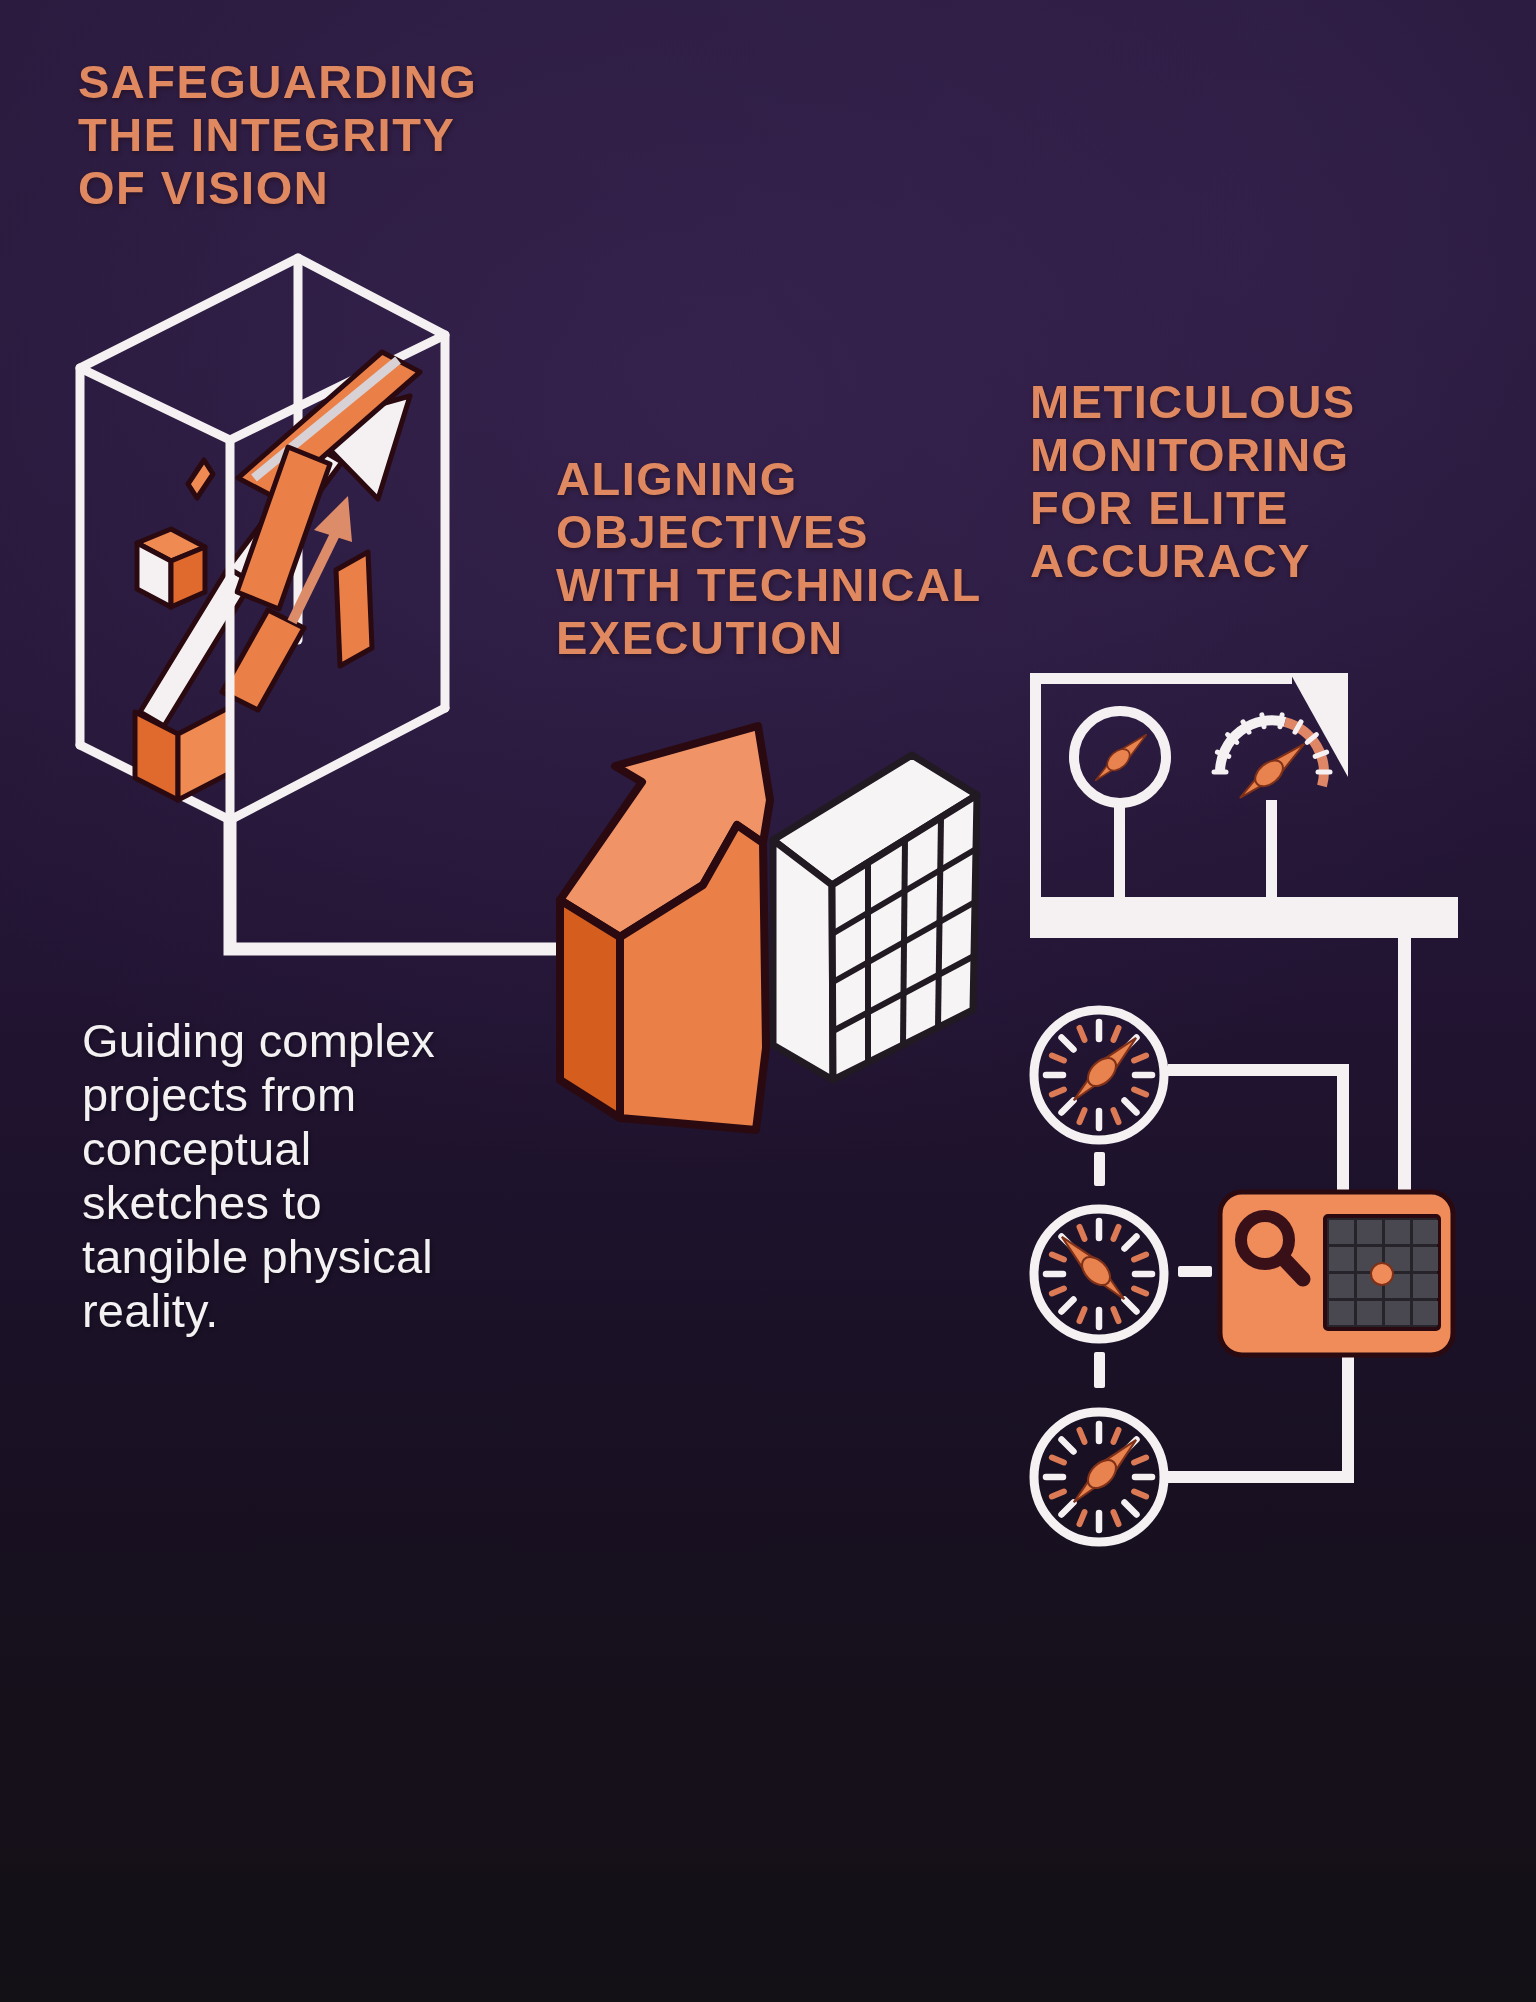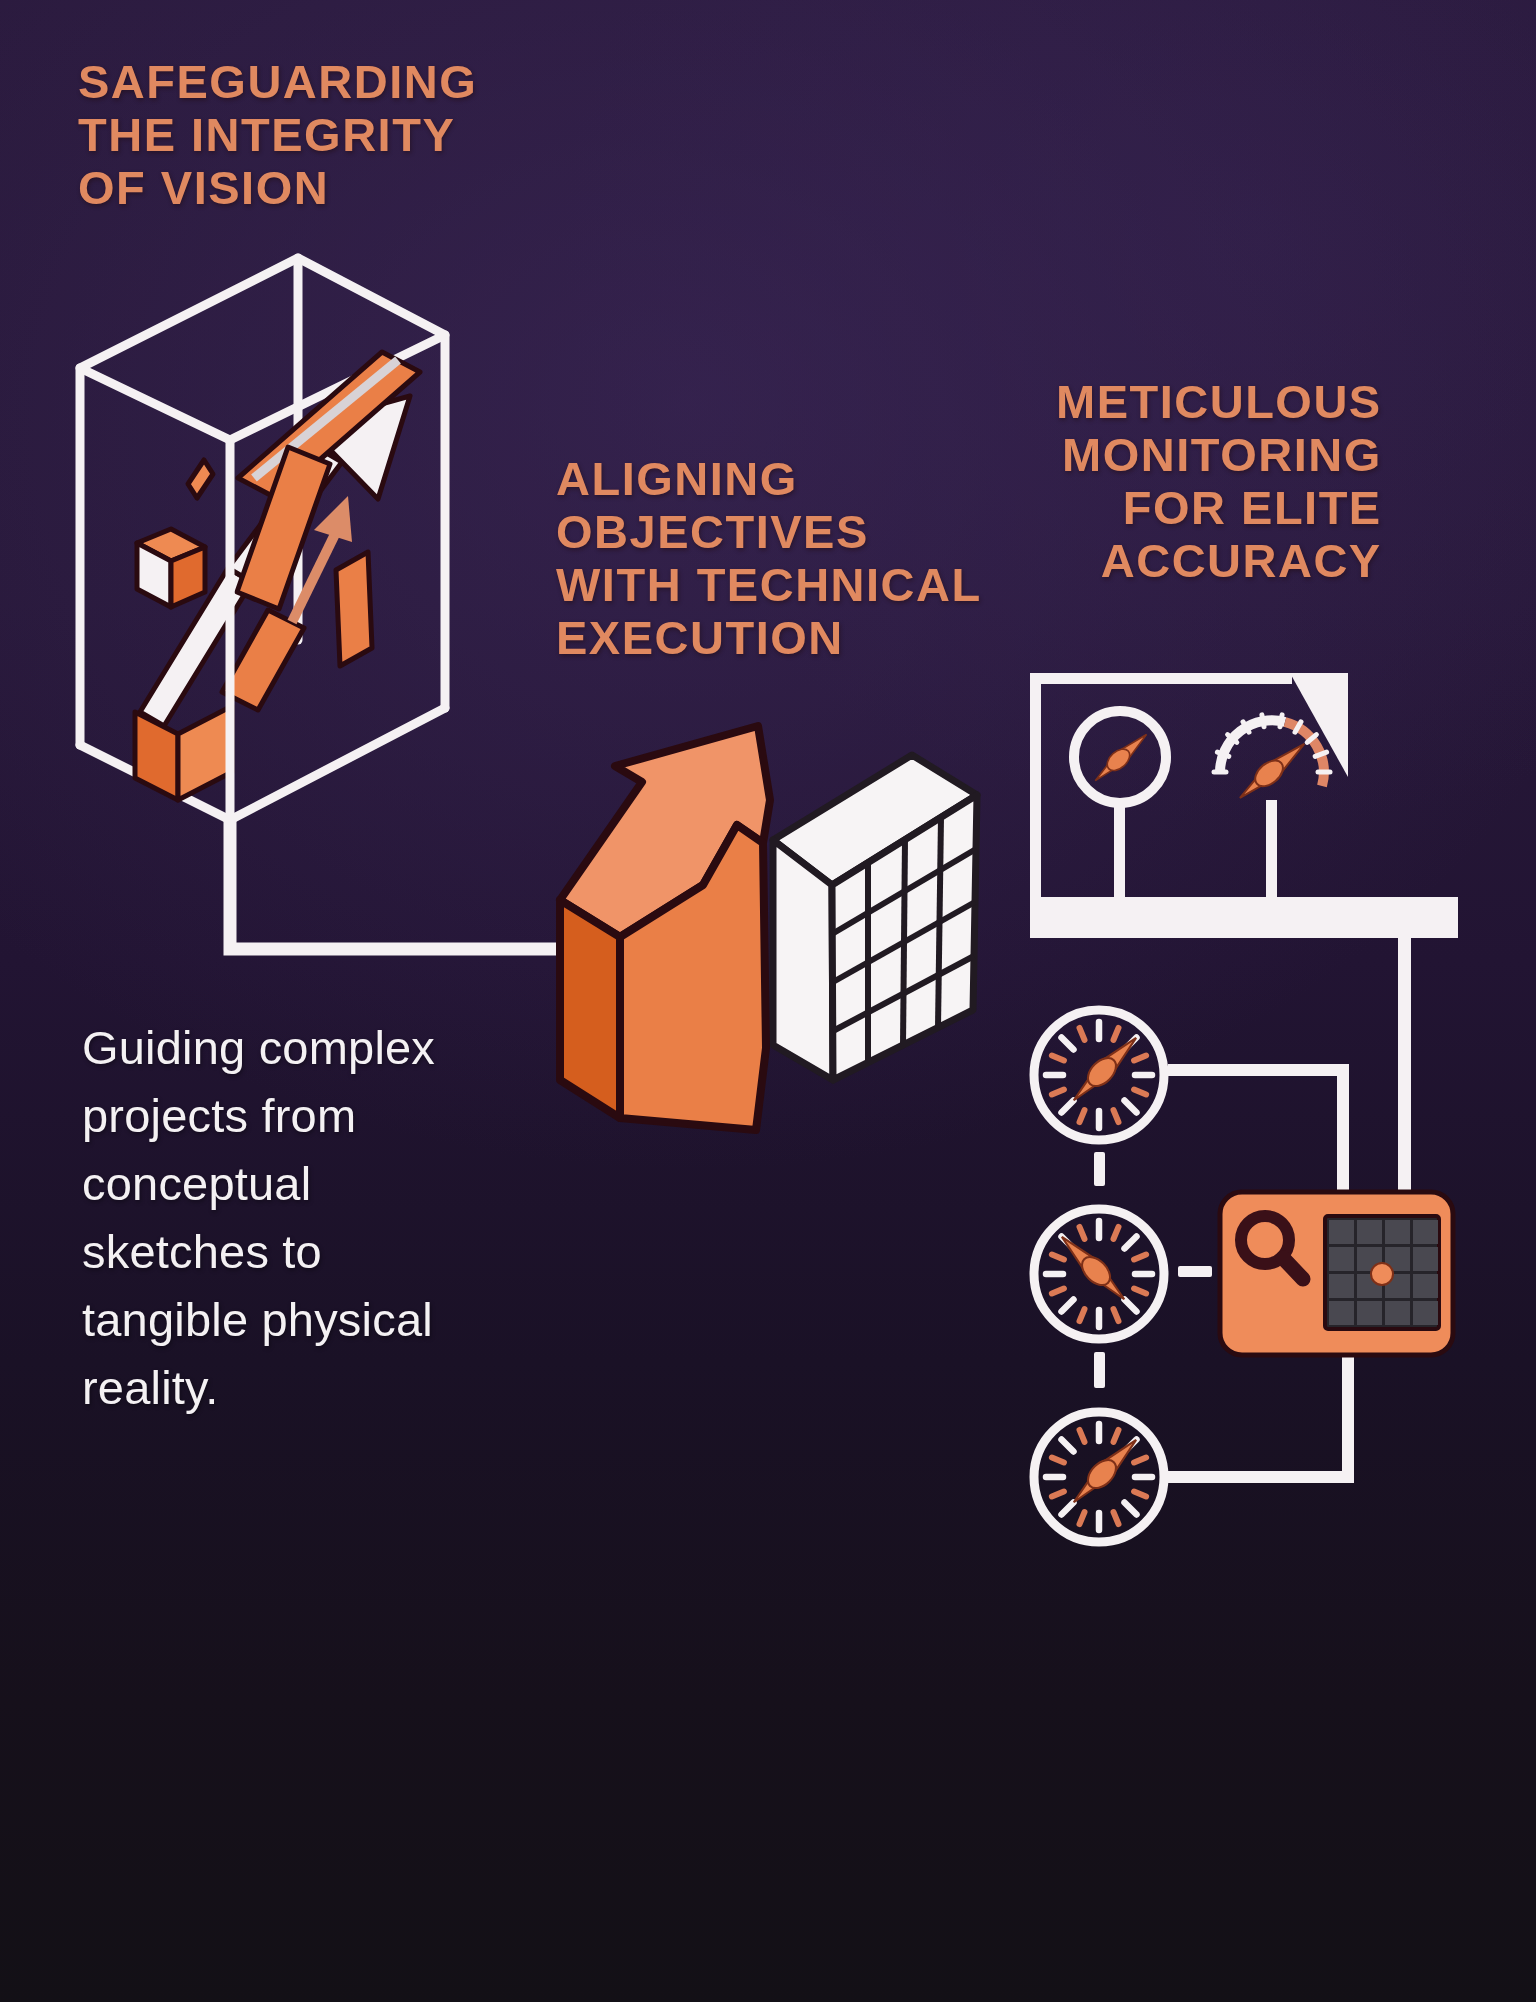--- a/index.html
+++ b/index.html
@@ -21,29 +21,29 @@
     line-height:53px;
     letter-spacing:1.5px;
     color:#E08960;
     white-space:pre-line;
     text-shadow:1px 2px 4px rgba(30,8,8,.45);
   }
   .p{
     position:absolute;
     font-weight:400;
     font-size:47px;
-    line-height:68px;
+    line-height:54px;
     letter-spacing:.2px;
     color:#F4F1F3;
     white-space:pre-line;
     text-shadow:1px 2px 4px rgba(0,0,0,.4);
   }
   .h1{left:78px;top:55px;}
   .h2{left:556px;top:452px;}
-  .h3{left:1056px;top:375px;text-align:right;}
+  .h3{left:1030px;top:375px;}
   .p1{left:82px;top:1014px;}
   .p2{left:1030px;top:1598px;}
 </style>
 </head>
 <body>
 
 <div class="canvas">
 
   <svg width="1536" height="2002" viewBox="0 0 1536 2002">
     <defs>

